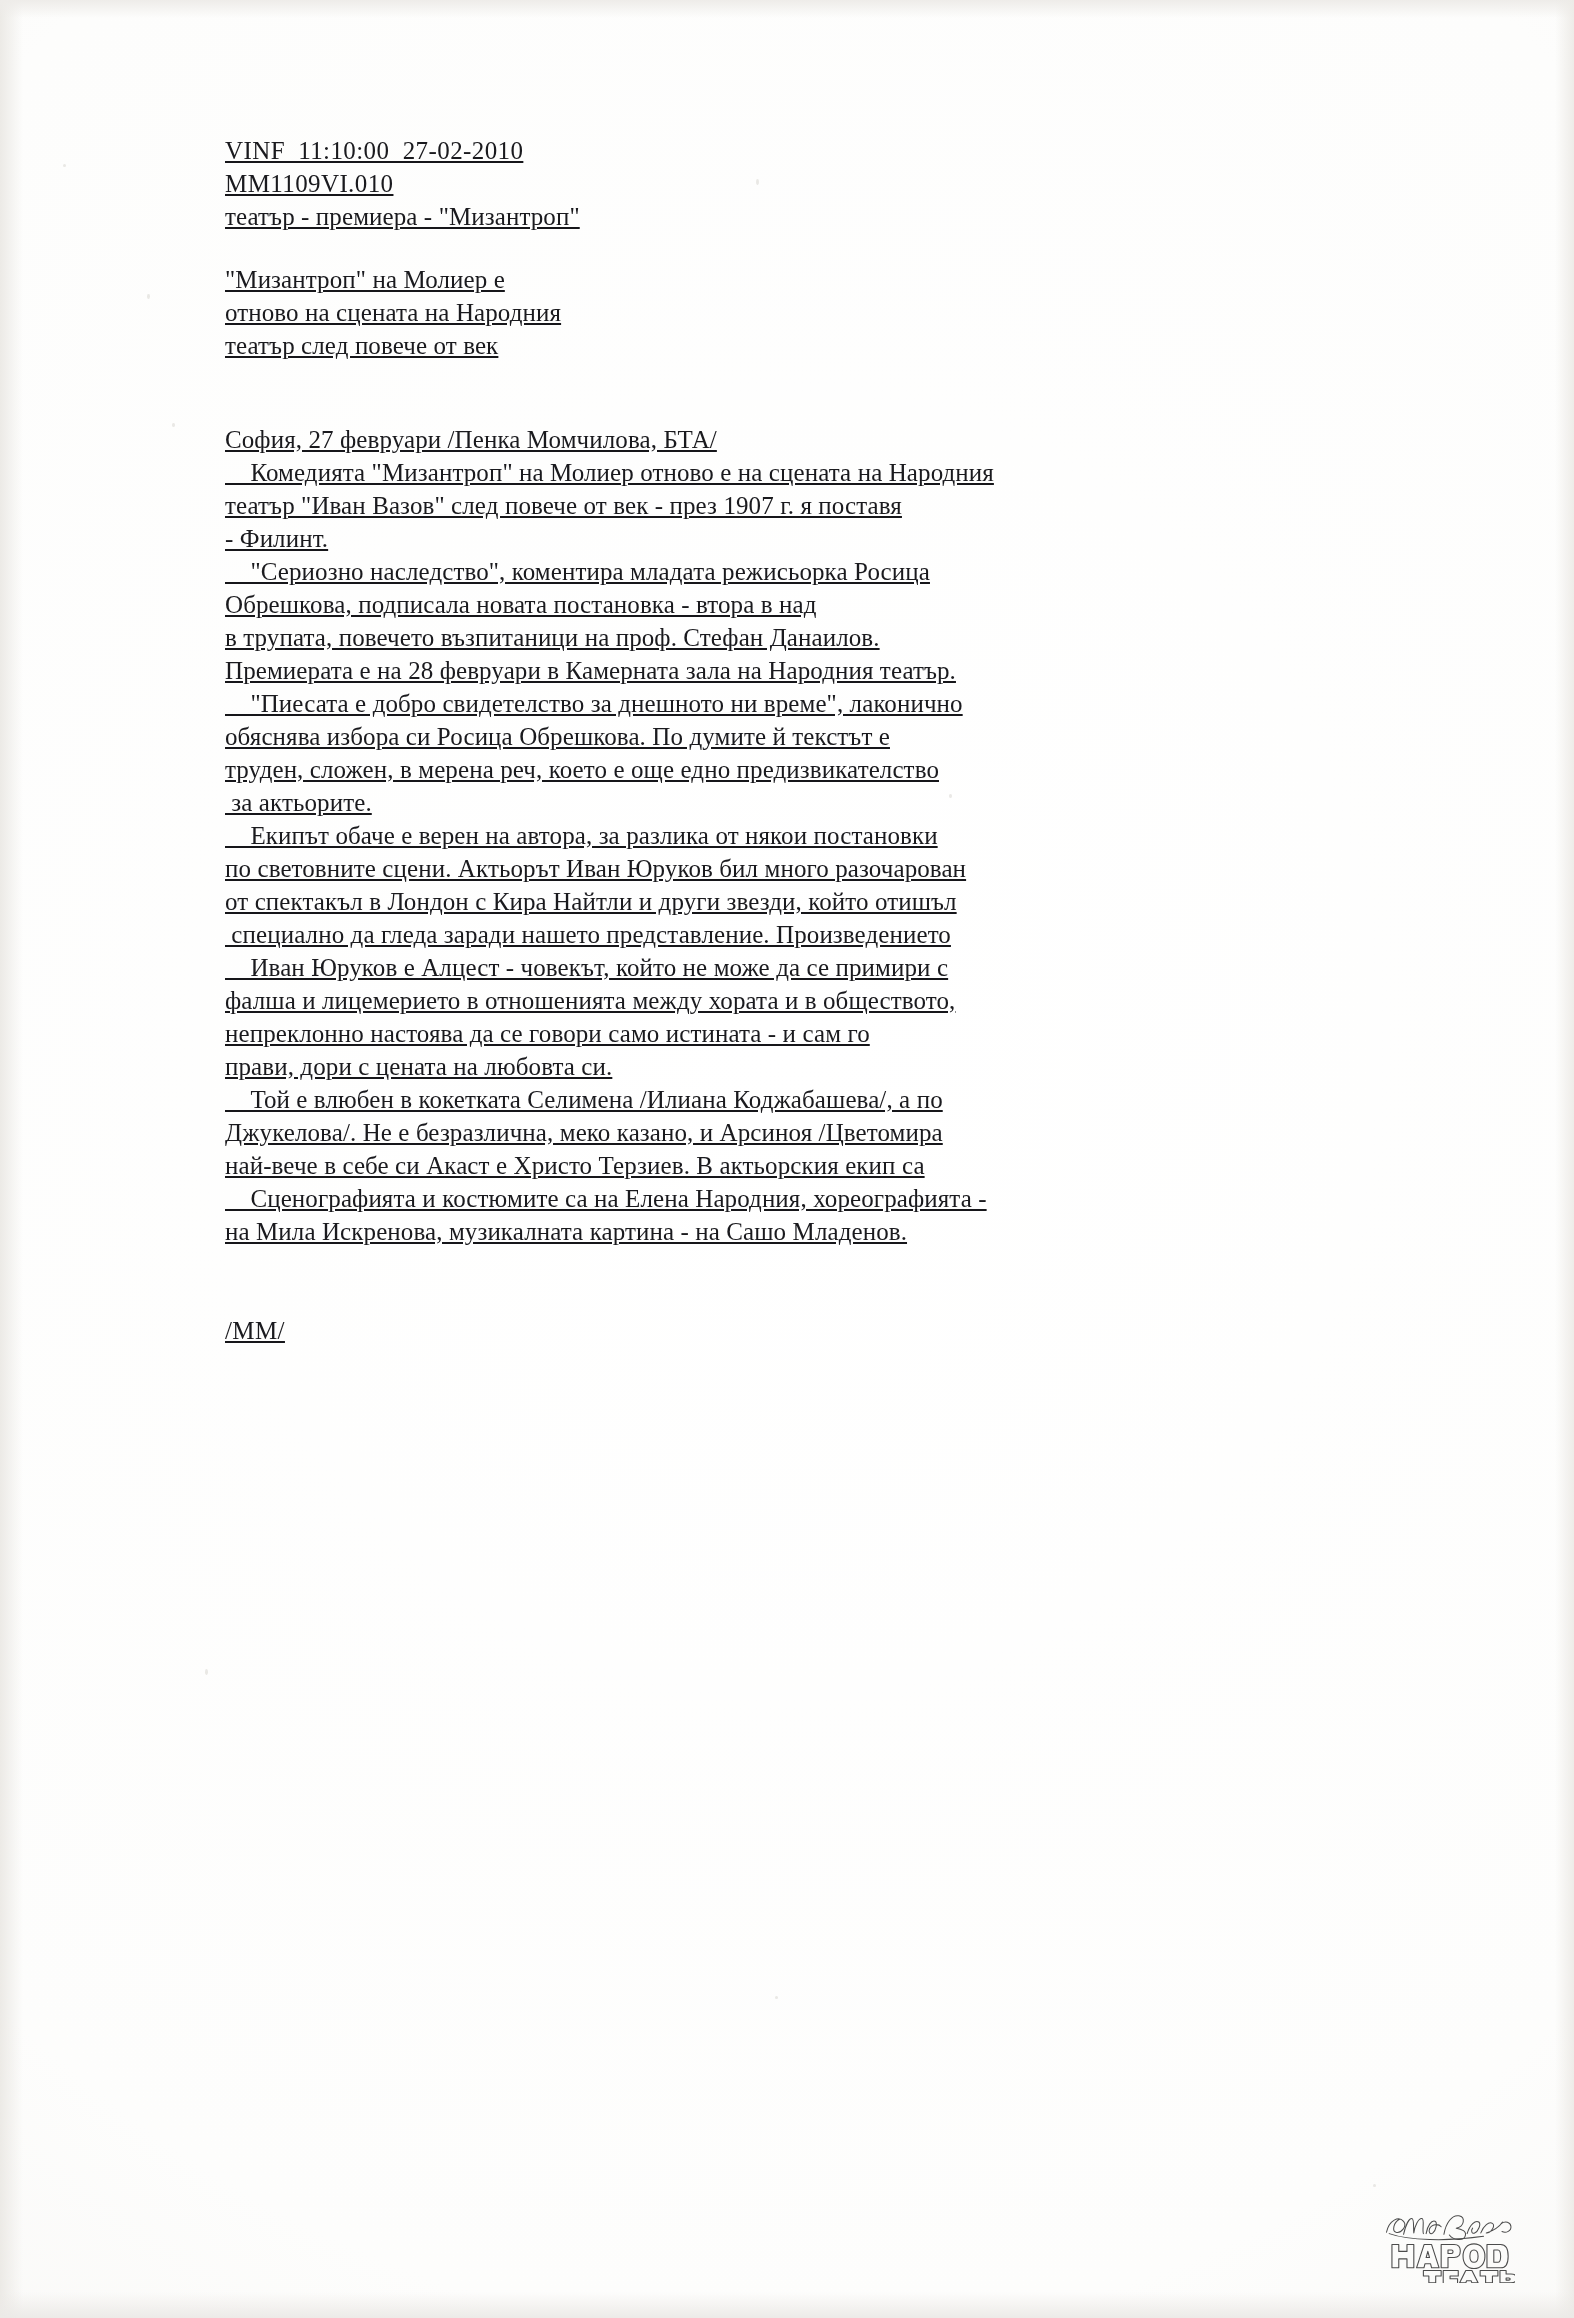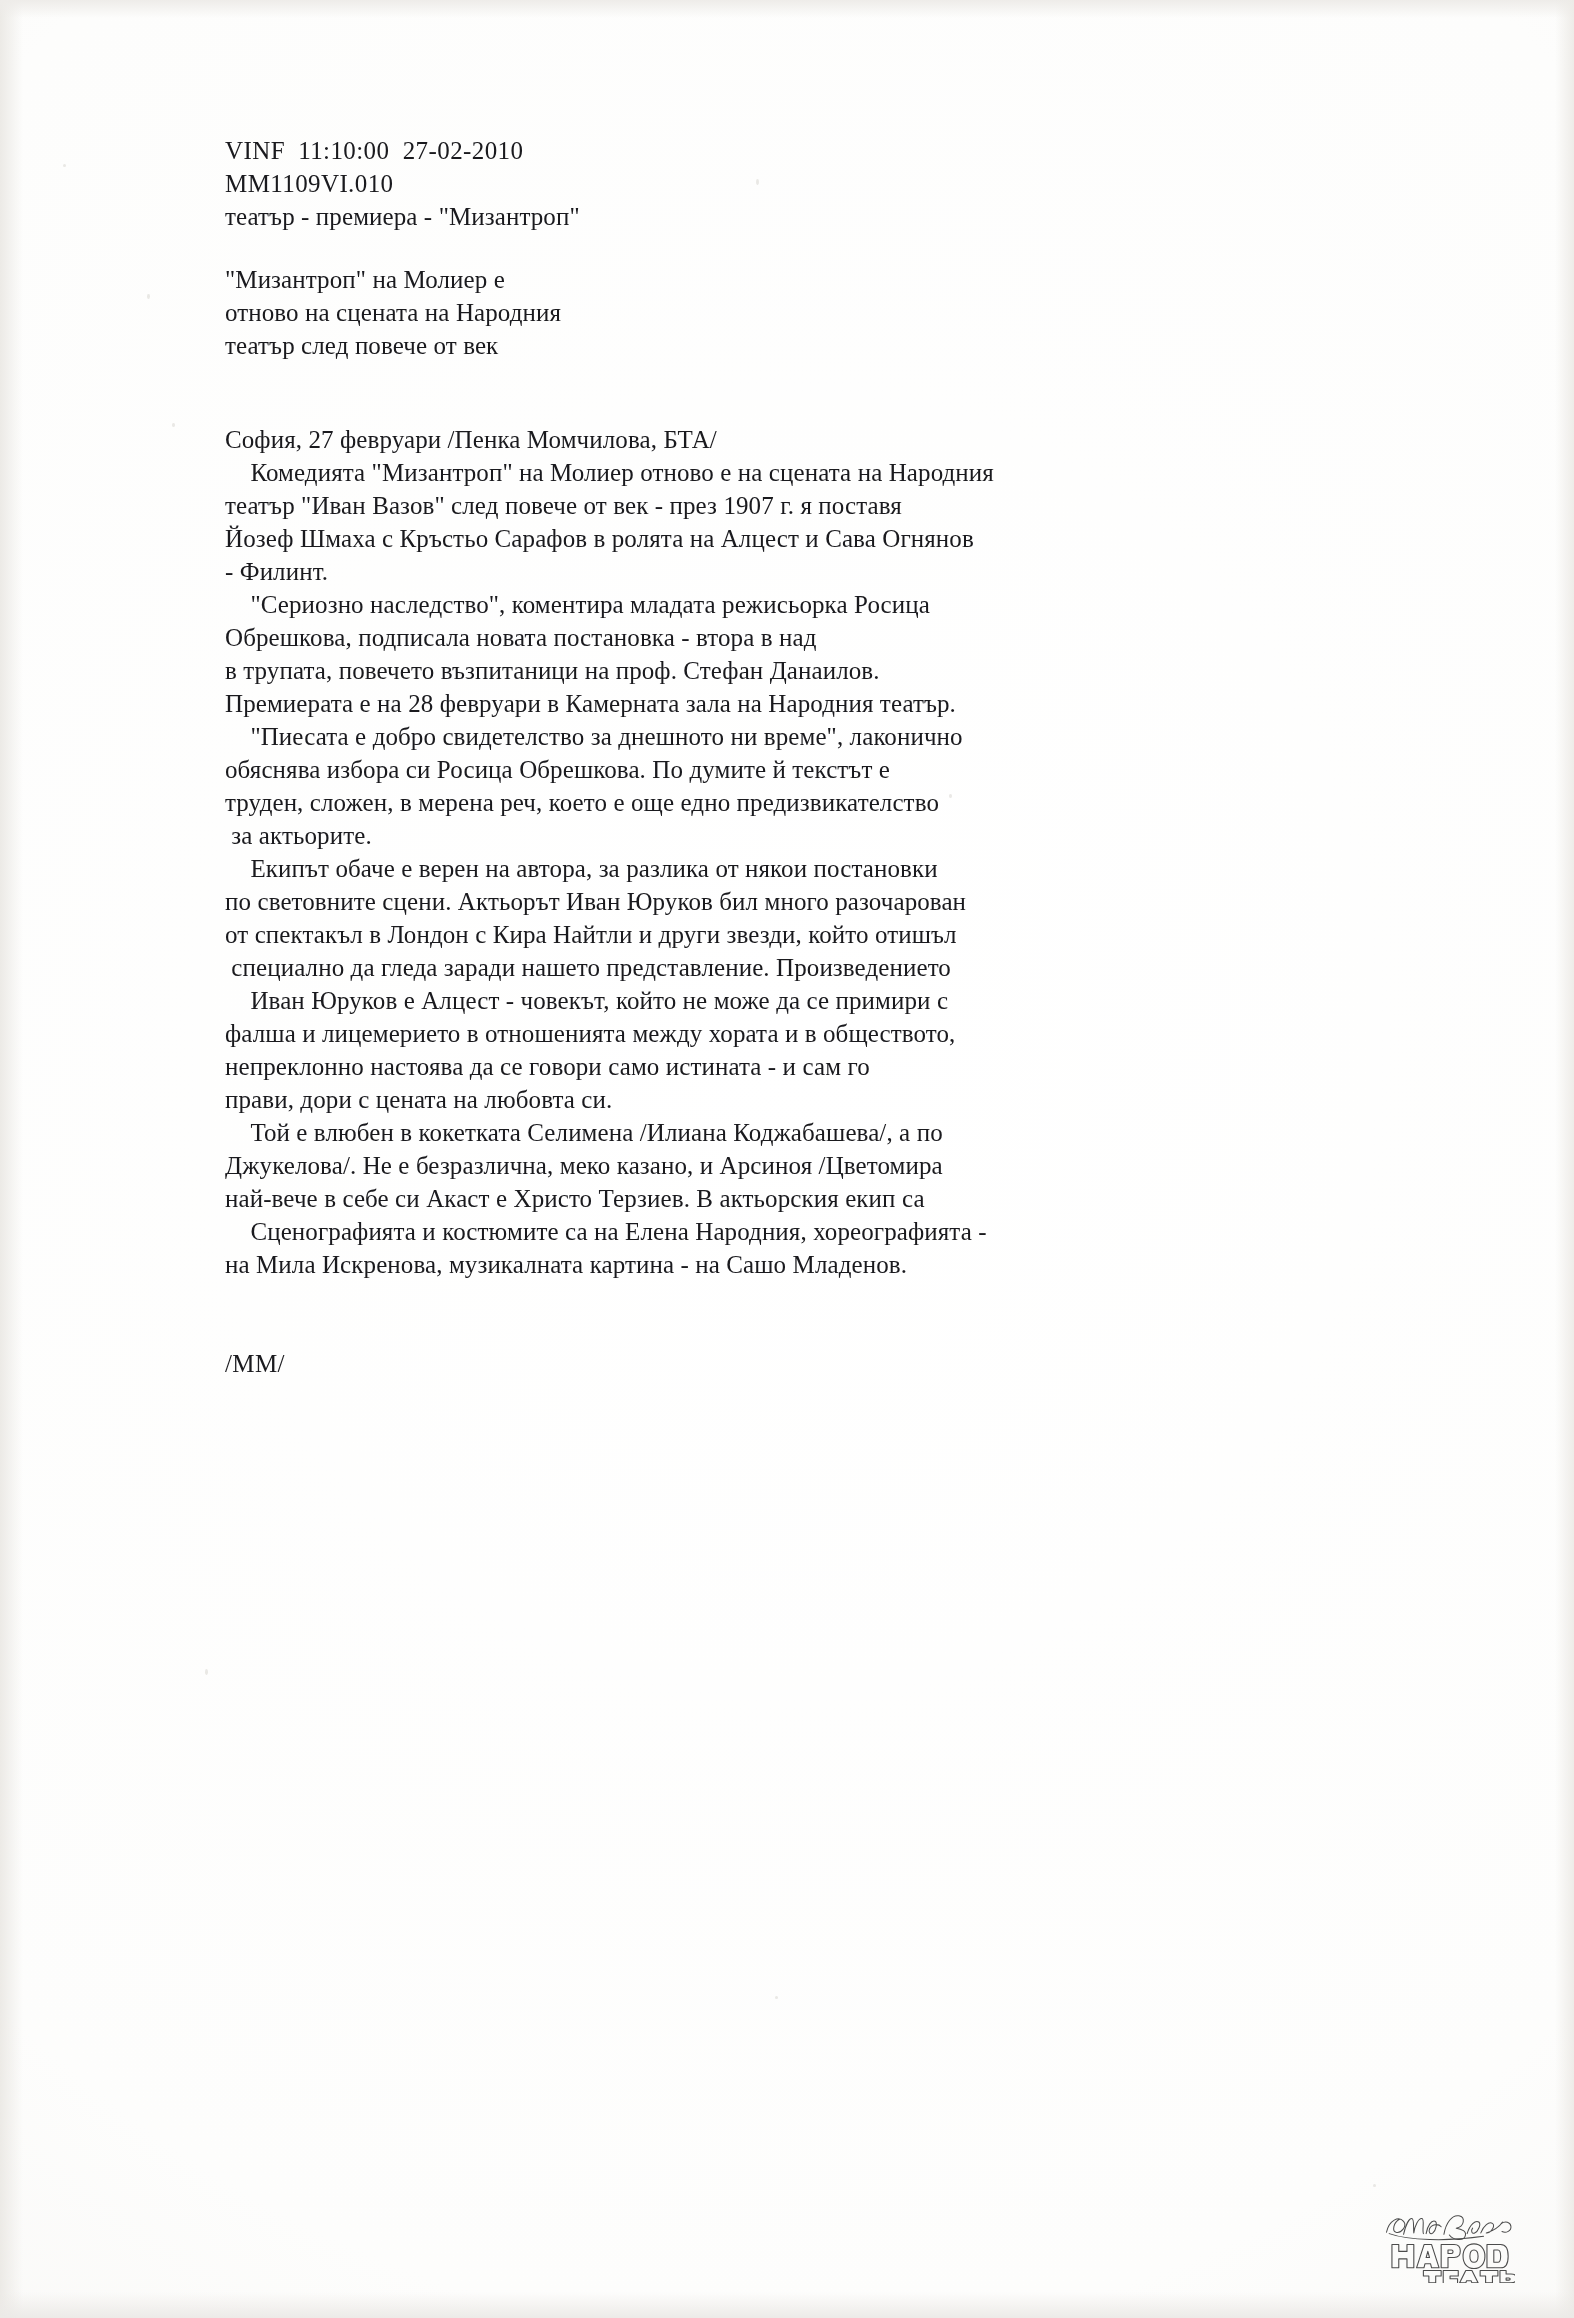--- a/index.html
+++ b/index.html
@@ -42,20 +42,21 @@
   }
   .speck{position:absolute;background:#d9d7d2;border-radius:50%;z-index:2;opacity:.55;}
 
   .page{position:absolute;inset:0;z-index:3;}
 
   .text-col{
     position:absolute;
     left:225px;
     top:134px;
     width:1202px;
+    text-decoration:underline;
   }
 
   .ln{
     font-size:25px;
     line-height:33px;
     letter-spacing:0.1px;
     white-space:pre;
     color:#1a1a1e;
     font-family:"Liberation Serif","DejaVu Serif",serif;
   }
@@ -115,21 +116,20 @@
 
     <div class="gap-md"></div>
 
     <div class="blk">
       <div class="ln">София, 27 февруари /Пенка Момчилова, БТА/</div>
     </div>
 
     <div class="blk">
       <div class="ln">    Комедията "Мизантроп" на Молиер отново е на сцената на Народния</div>
       <div class="ln">театър "Иван Вазов" след повече от век - през 1907 г. я поставя</div>
-      <div class="ln">Йозеф Шмаха с Кръстьо Сарафов в ролята на Алцест и Сава Огнянов</div>
       <div class="ln">- Филинт.</div>
     </div>
 
     <div class="blk">
       <div class="ln">    "Сериозно наследство", коментира младата режисьорка Росица</div>
       <div class="ln">Обрешкова, подписала новата постановка - втора в над</div>
       <div class="ln">в трупата, повечето възпитаници на проф. Стефан Данаилов.</div>
       <div class="ln">Премиерата е на 28 февруари в Камерната зала на Народния театър.</div>
     </div>
 

